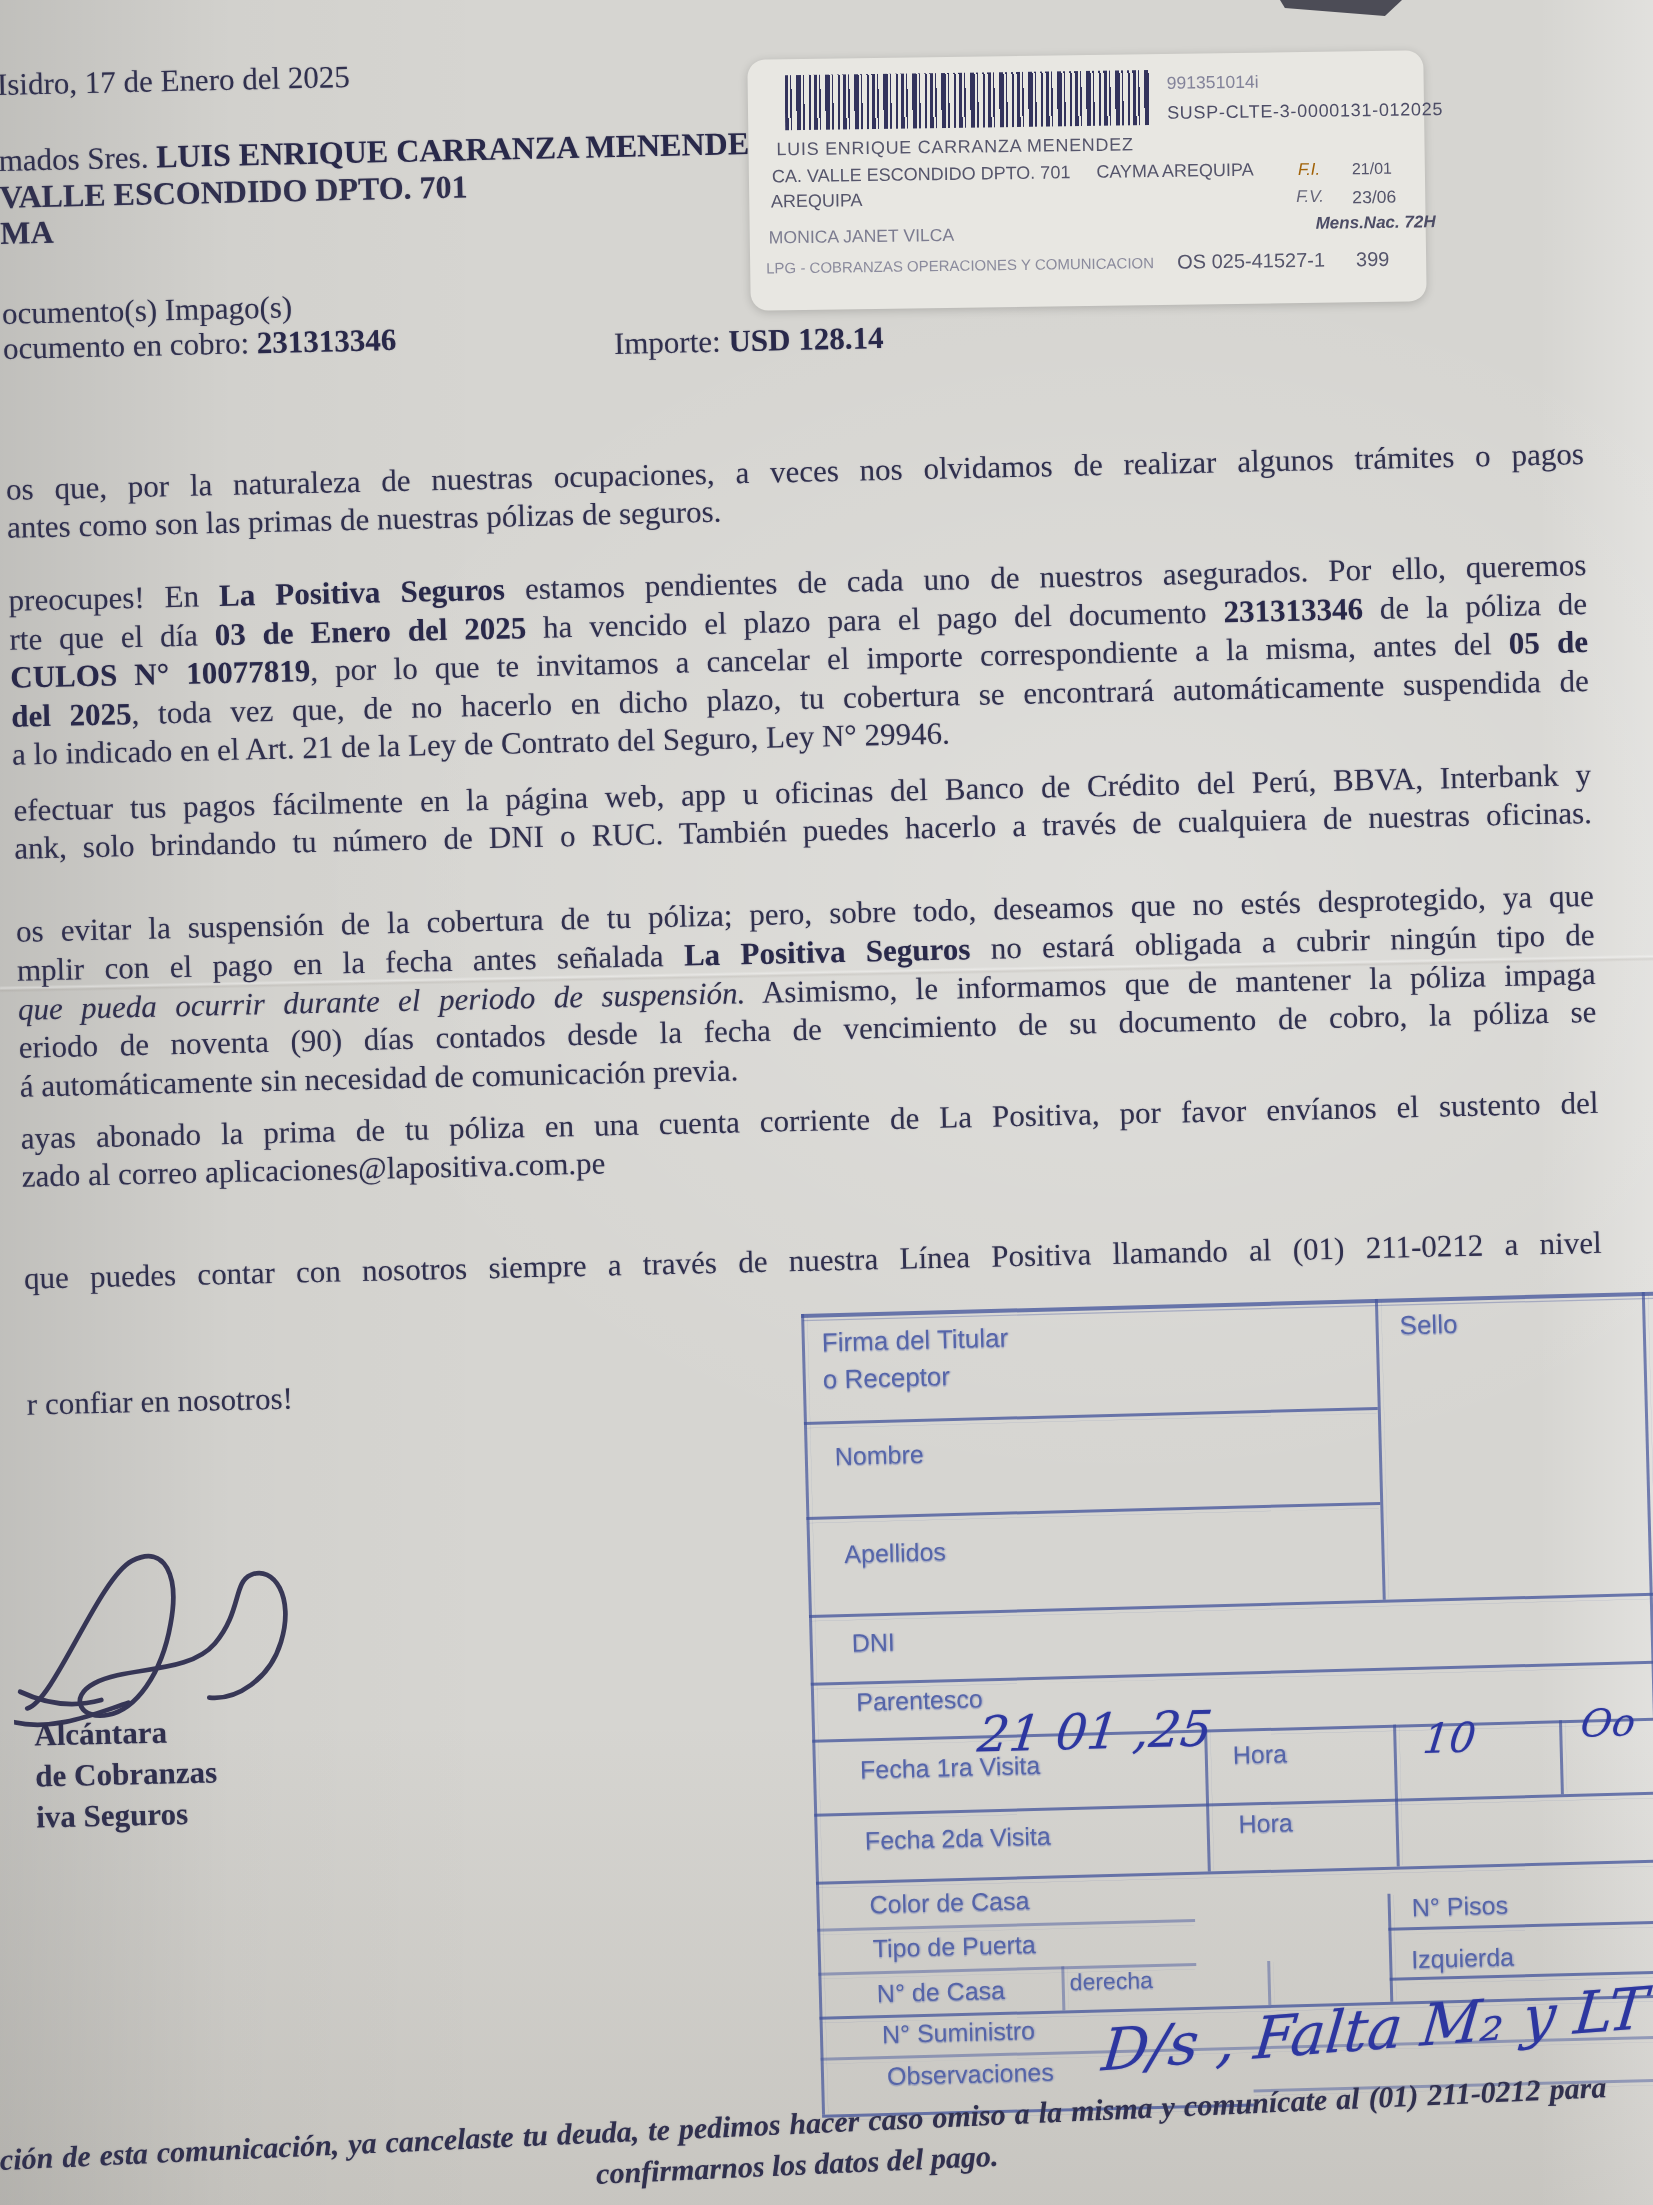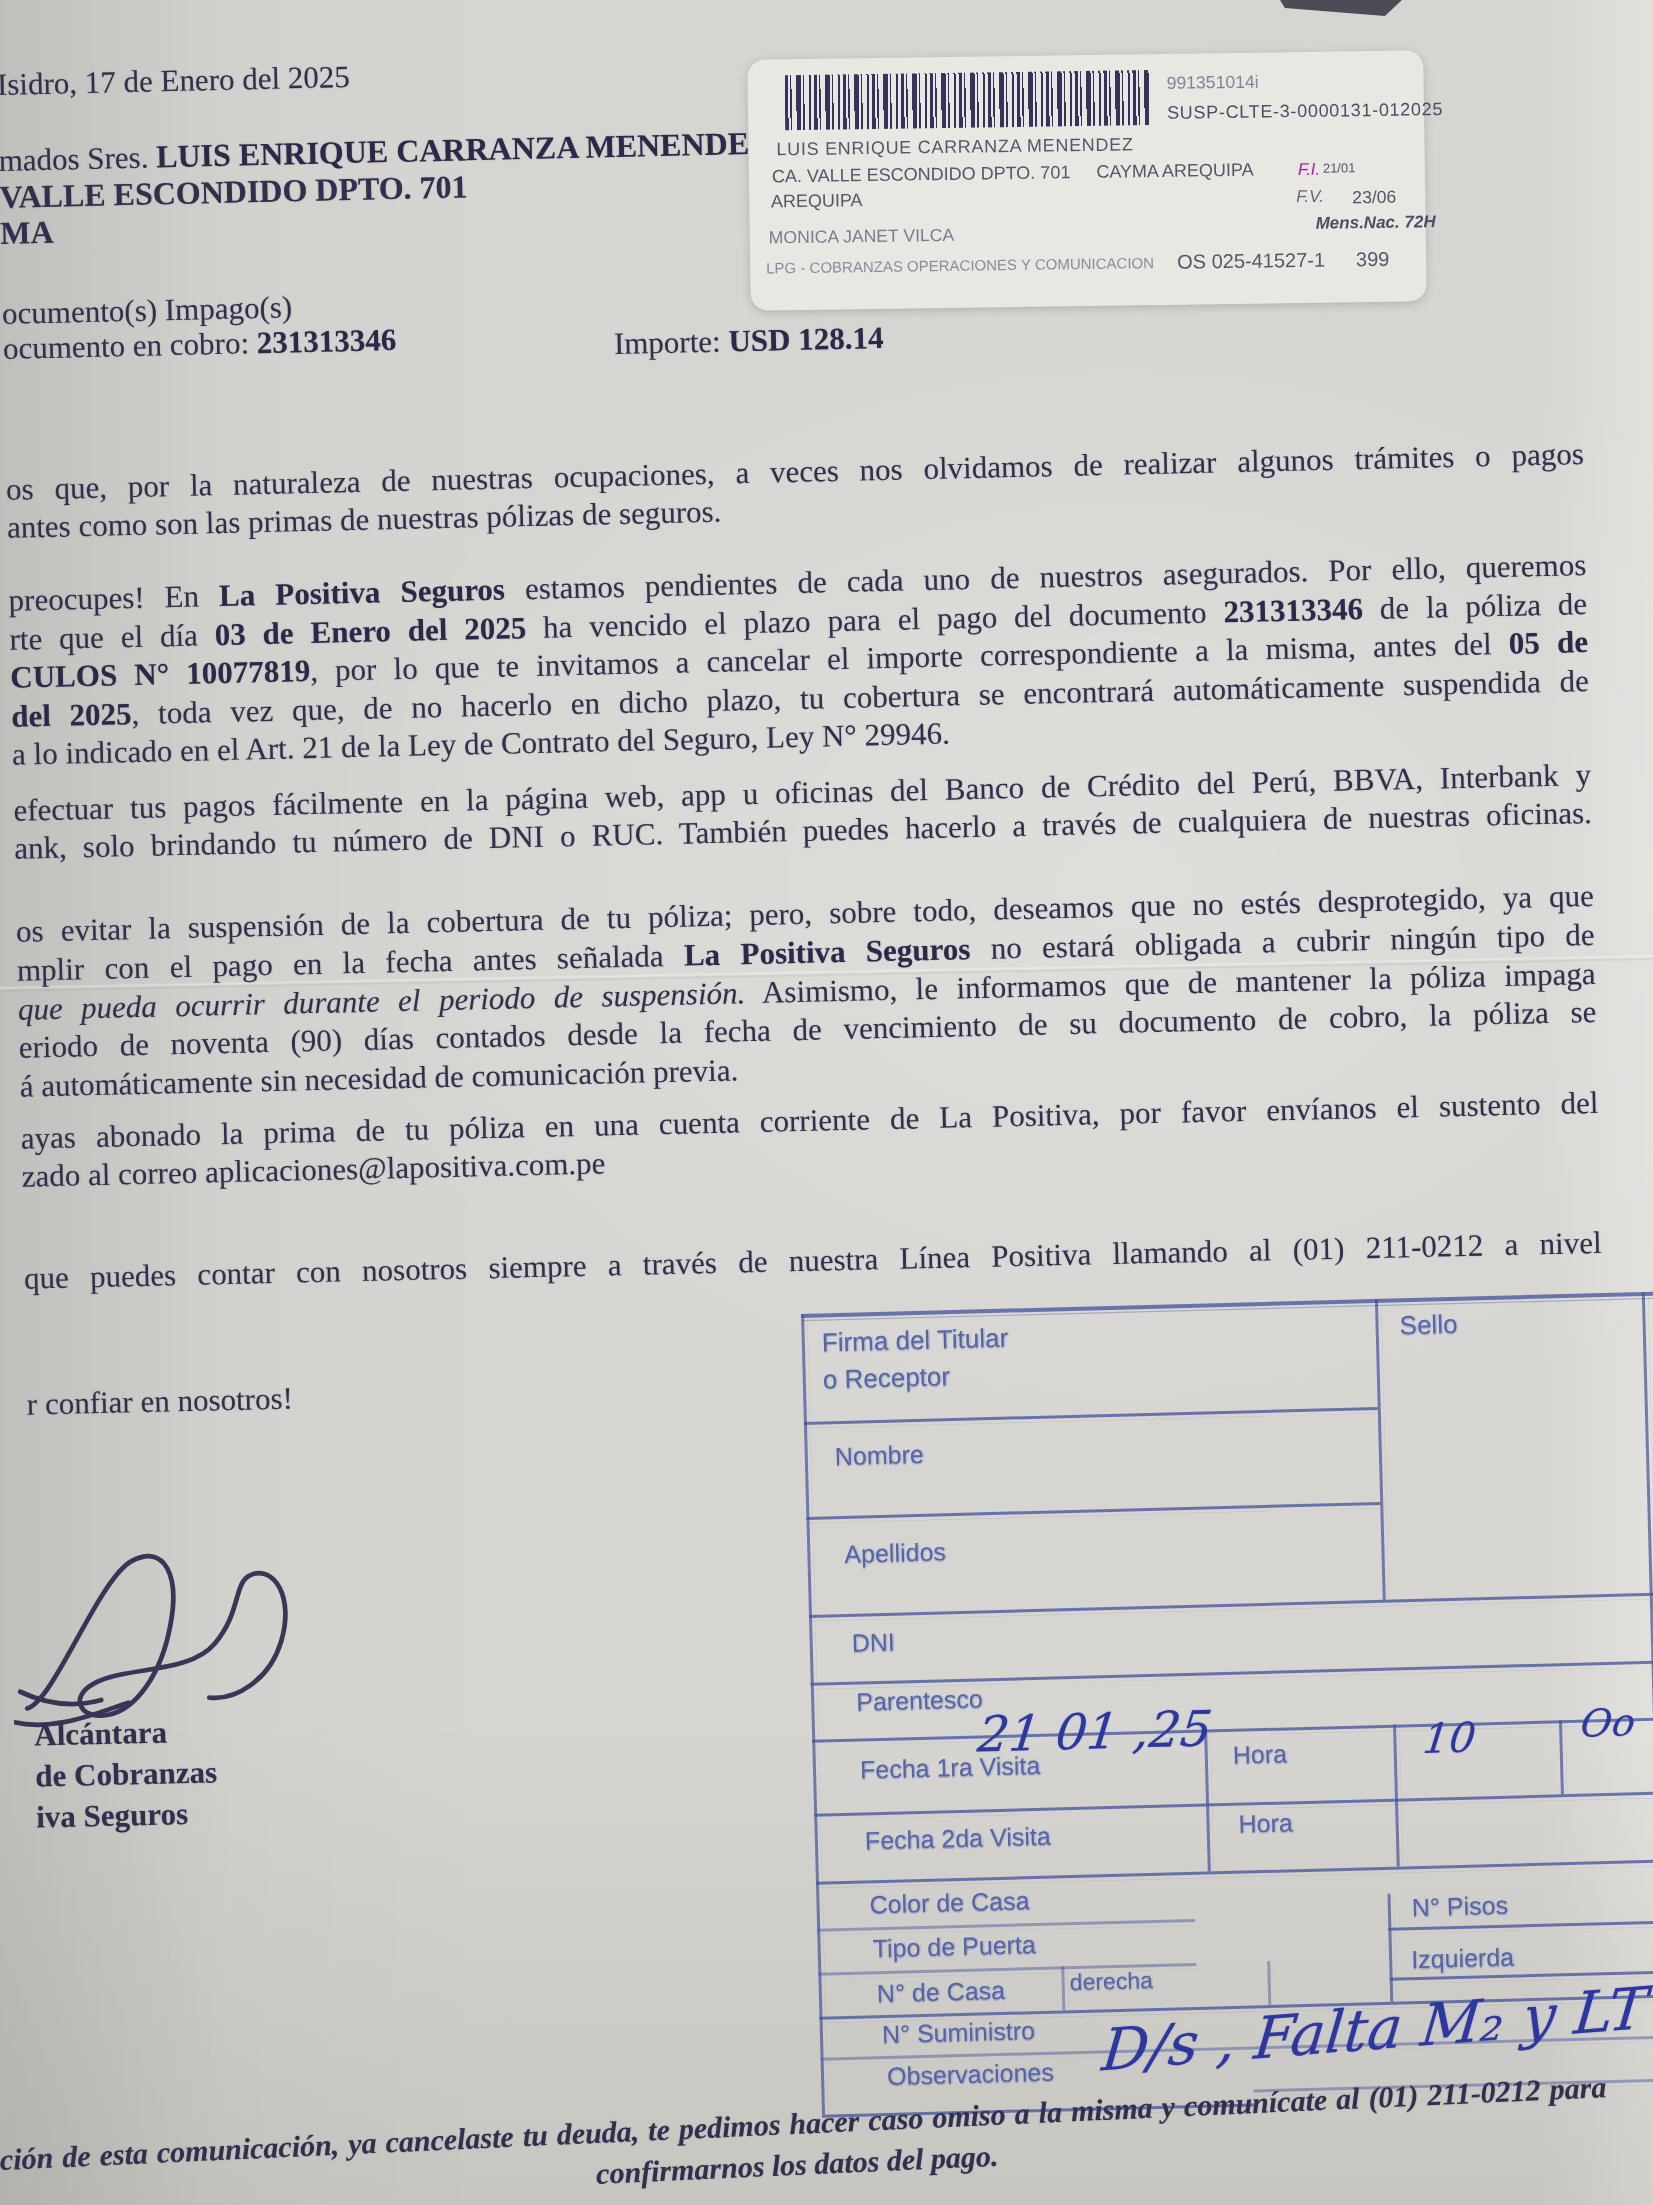--- a/index.html
+++ b/index.html
@@ -111,22 +111,22 @@
     <div class="l" style="left:0;top:1801px;font-weight:bold">iva Seguros</div>
   </div>
 
   <div class="sticker">
     <div class="barcode"></div>
     <div class="s" style="left:419px;top:19px;font-size:17.6px;color:#83839a">991351014i</div>
     <div class="s" style="left:419px;top:49px;font-size:18px;color:#4d4d66;letter-spacing:0.7px">SUSP-CLTE-3-0000131-012025</div>
     <div class="s" style="left:28px;top:80px;font-size:18px;letter-spacing:0.7px">LUIS ENRIQUE CARRANZA MENENDEZ</div>
     <div class="s" style="left:23px;top:107px;font-size:18px"><span>CA. VALLE ESCONDIDO DPTO. 701</span><span style="display:inline-block;width:26px"></span><span>CAYMA AREQUIPA</span></div>
     <div class="s" style="left:21.6px;top:132px;font-size:18px">AREQUIPA</div>
-    <div class="s" style="left:549px;top:108px;font-size:17px;font-style:italic;color:#a21caf">F.I.</div>
-    <div class="s" style="left:574px;top:109px;font-size:13px">21/01</div>
+    <div class="s" style="left:549px;top:108px;font-size:17px;font-style:italic;color:#a16207">F.I.</div>
+    <div class="s" style="left:603px;top:109px;font-size:16px">21/01</div>
     <div class="s" style="left:547px;top:135px;font-size:17px;font-style:italic;color:#666679">F.V.</div>
     <div class="s" style="left:603px;top:136px;font-size:17.6px">23/06</div>
     <div class="s" style="left:566px;top:162px;font-size:17px;font-weight:bold;font-style:italic;color:#4d4d66">Mens.Nac. 72H</div>
     <div class="s" style="left:19px;top:168px;font-size:17.6px;color:#7c7c90">MONICA JANET VILCA</div>
     <div class="s" style="left:16px;top:200px;font-size:15px;color:#8b8b9d">LPG - COBRANZAS OPERACIONES Y COMUNICACION</div>
     <div class="s" style="left:427px;top:197px;font-size:20px;color:#55556b"><span>OS 025-41527-1</span><span style="display:inline-block;width:31px"></span><span>399</span></div>
   </div>
 
   <div class="stamp">
 

